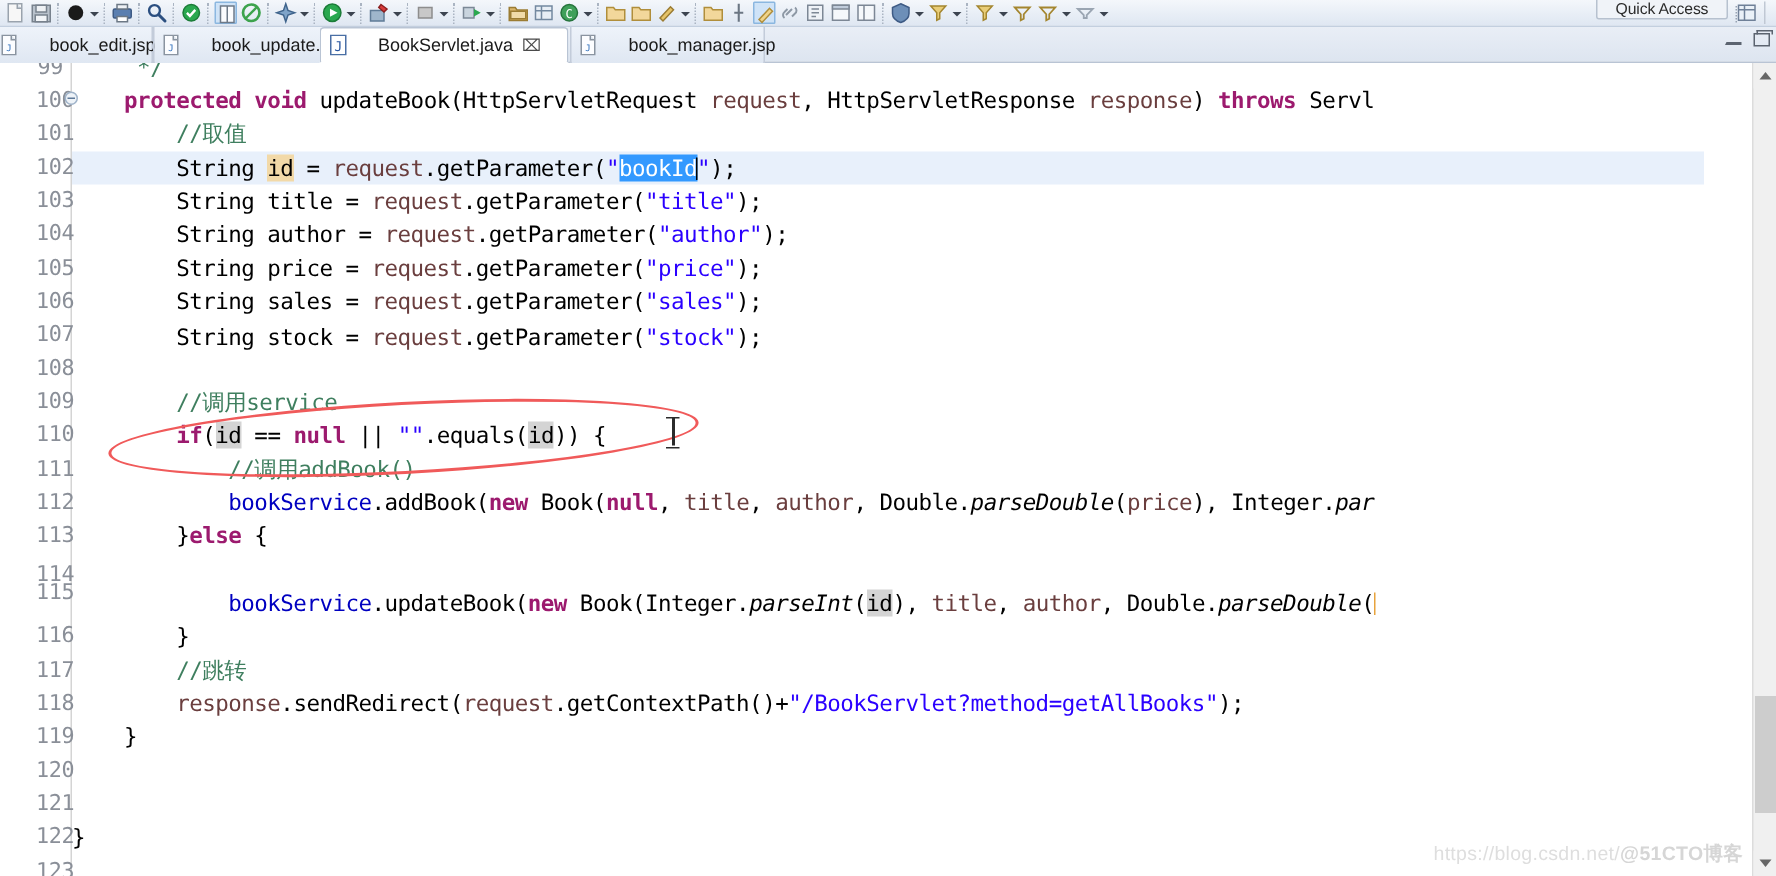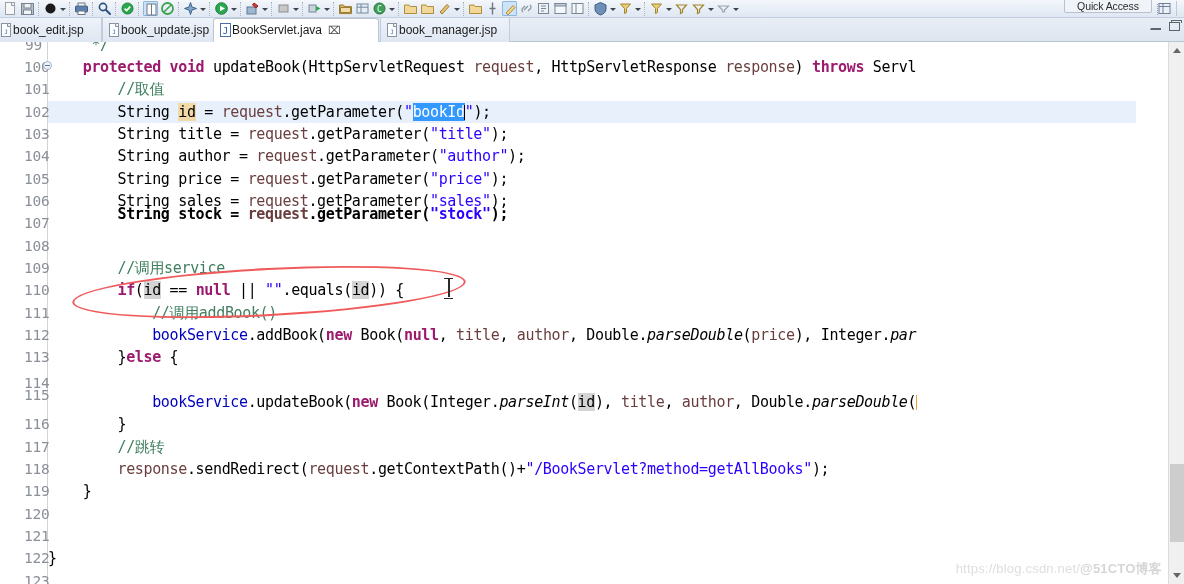--- a/index.html
+++ b/index.html
@@ -115,21 +115,21 @@
   }
   .tab.active {
     background: #ffffff;
     border-top: 1px solid #b9c4d4;
     border-left: 1px solid #b9c4d4;
     border-right: 1px solid #b9c4d4;
     border-bottom: 1px solid #ffffff;
     z-index: 4;
     border-radius: 3px 3px 0 0;
   }
-  .tab .tab-label { margin-left: 0; }
+  .tab .tab-label { margin-left: 20px; }
   .tab .close-x {
     margin-left: 6px;
     font-size: 11px;
     color: #4a4a4a;
     font-family: "Liberation Sans", sans-serif;
   }
   .file-ico {
     width: 13px; height: 14px;
     position: relative;
     flex: 0 0 auto;
@@ -655,21 +655,21 @@
       <div class="code-line" style="top:59px;"><span class="plain">        String </span><span class="occ-write">id</span><span class="plain"> = </span><span class="param">request</span><span class="plain">.getParameter(</span><span class="str">"</span><span class="sel">bookId</span><span class="caret-line"></span><span class="str">"</span><span class="plain">);</span></div>
 
       <div class="code-line" style="top:81px;"><span class="plain">        String title = </span><span class="param">request</span><span class="plain">.getParameter(</span><span class="str">"title"</span><span class="plain">);</span></div>
 
       <div class="code-line" style="top:103px;"><span class="plain">        String author = </span><span class="param">request</span><span class="plain">.getParameter(</span><span class="str">"author"</span><span class="plain">);</span></div>
 
       <div class="code-line" style="top:126px;"><span class="plain">        String price = </span><span class="param">request</span><span class="plain">.getParameter(</span><span class="str">"price"</span><span class="plain">);</span></div>
 
       <div class="code-line" style="top:148px;"><span class="plain">        String sales = </span><span class="param">request</span><span class="plain">.getParameter(</span><span class="str">"sales"</span><span class="plain">);</span></div>
 
-      <div class="code-line" style="top:161px;font-weight:bold;"><span class="plain">        String stock = </span><span class="param">request</span><span class="plain">.getParameter(</span><span class="str">"stock"</span><span class="plain">);</span></div>
+      <div class="code-line" style="top:172px;"><span class="plain">        String stock = </span><span class="param">request</span><span class="plain">.getParameter(</span><span class="str">"stock"</span><span class="plain">);</span></div>
 
       <div class="code-line" style="top:193px;"><span class="plain">        </span></div>
 
       <div class="code-line" style="top:215px;"><span class="plain">        </span><span class="cmt">//调用service</span></div>
 
       <div class="code-line" style="top:237px;"><span class="plain">        </span><span class="kw">if</span><span class="plain">(</span><span class="occ">id</span><span class="plain"> == </span><span class="kw">null</span><span class="plain"> || </span><span class="str">""</span><span class="plain">.equals(</span><span class="occ">id</span><span class="plain">)) {</span></div>
 
       <div class="code-line" style="top:260px;"><span class="plain">            </span><span class="cmt">//调用addBook()</span></div>
 
       <div class="code-line" style="top:282px;"><span class="plain">            </span><span class="fld">bookService</span><span class="plain">.addBook(</span><span class="kw">new</span><span class="plain"> Book(</span><span class="kw">null</span><span class="plain">, </span><span class="param">title</span><span class="plain">, </span><span class="param">author</span><span class="plain">, Double.</span><span class="sm">parseDouble</span><span class="plain">(</span><span class="param">price</span><span class="plain">), Integer.</span><span class="sm">par</span></div>

